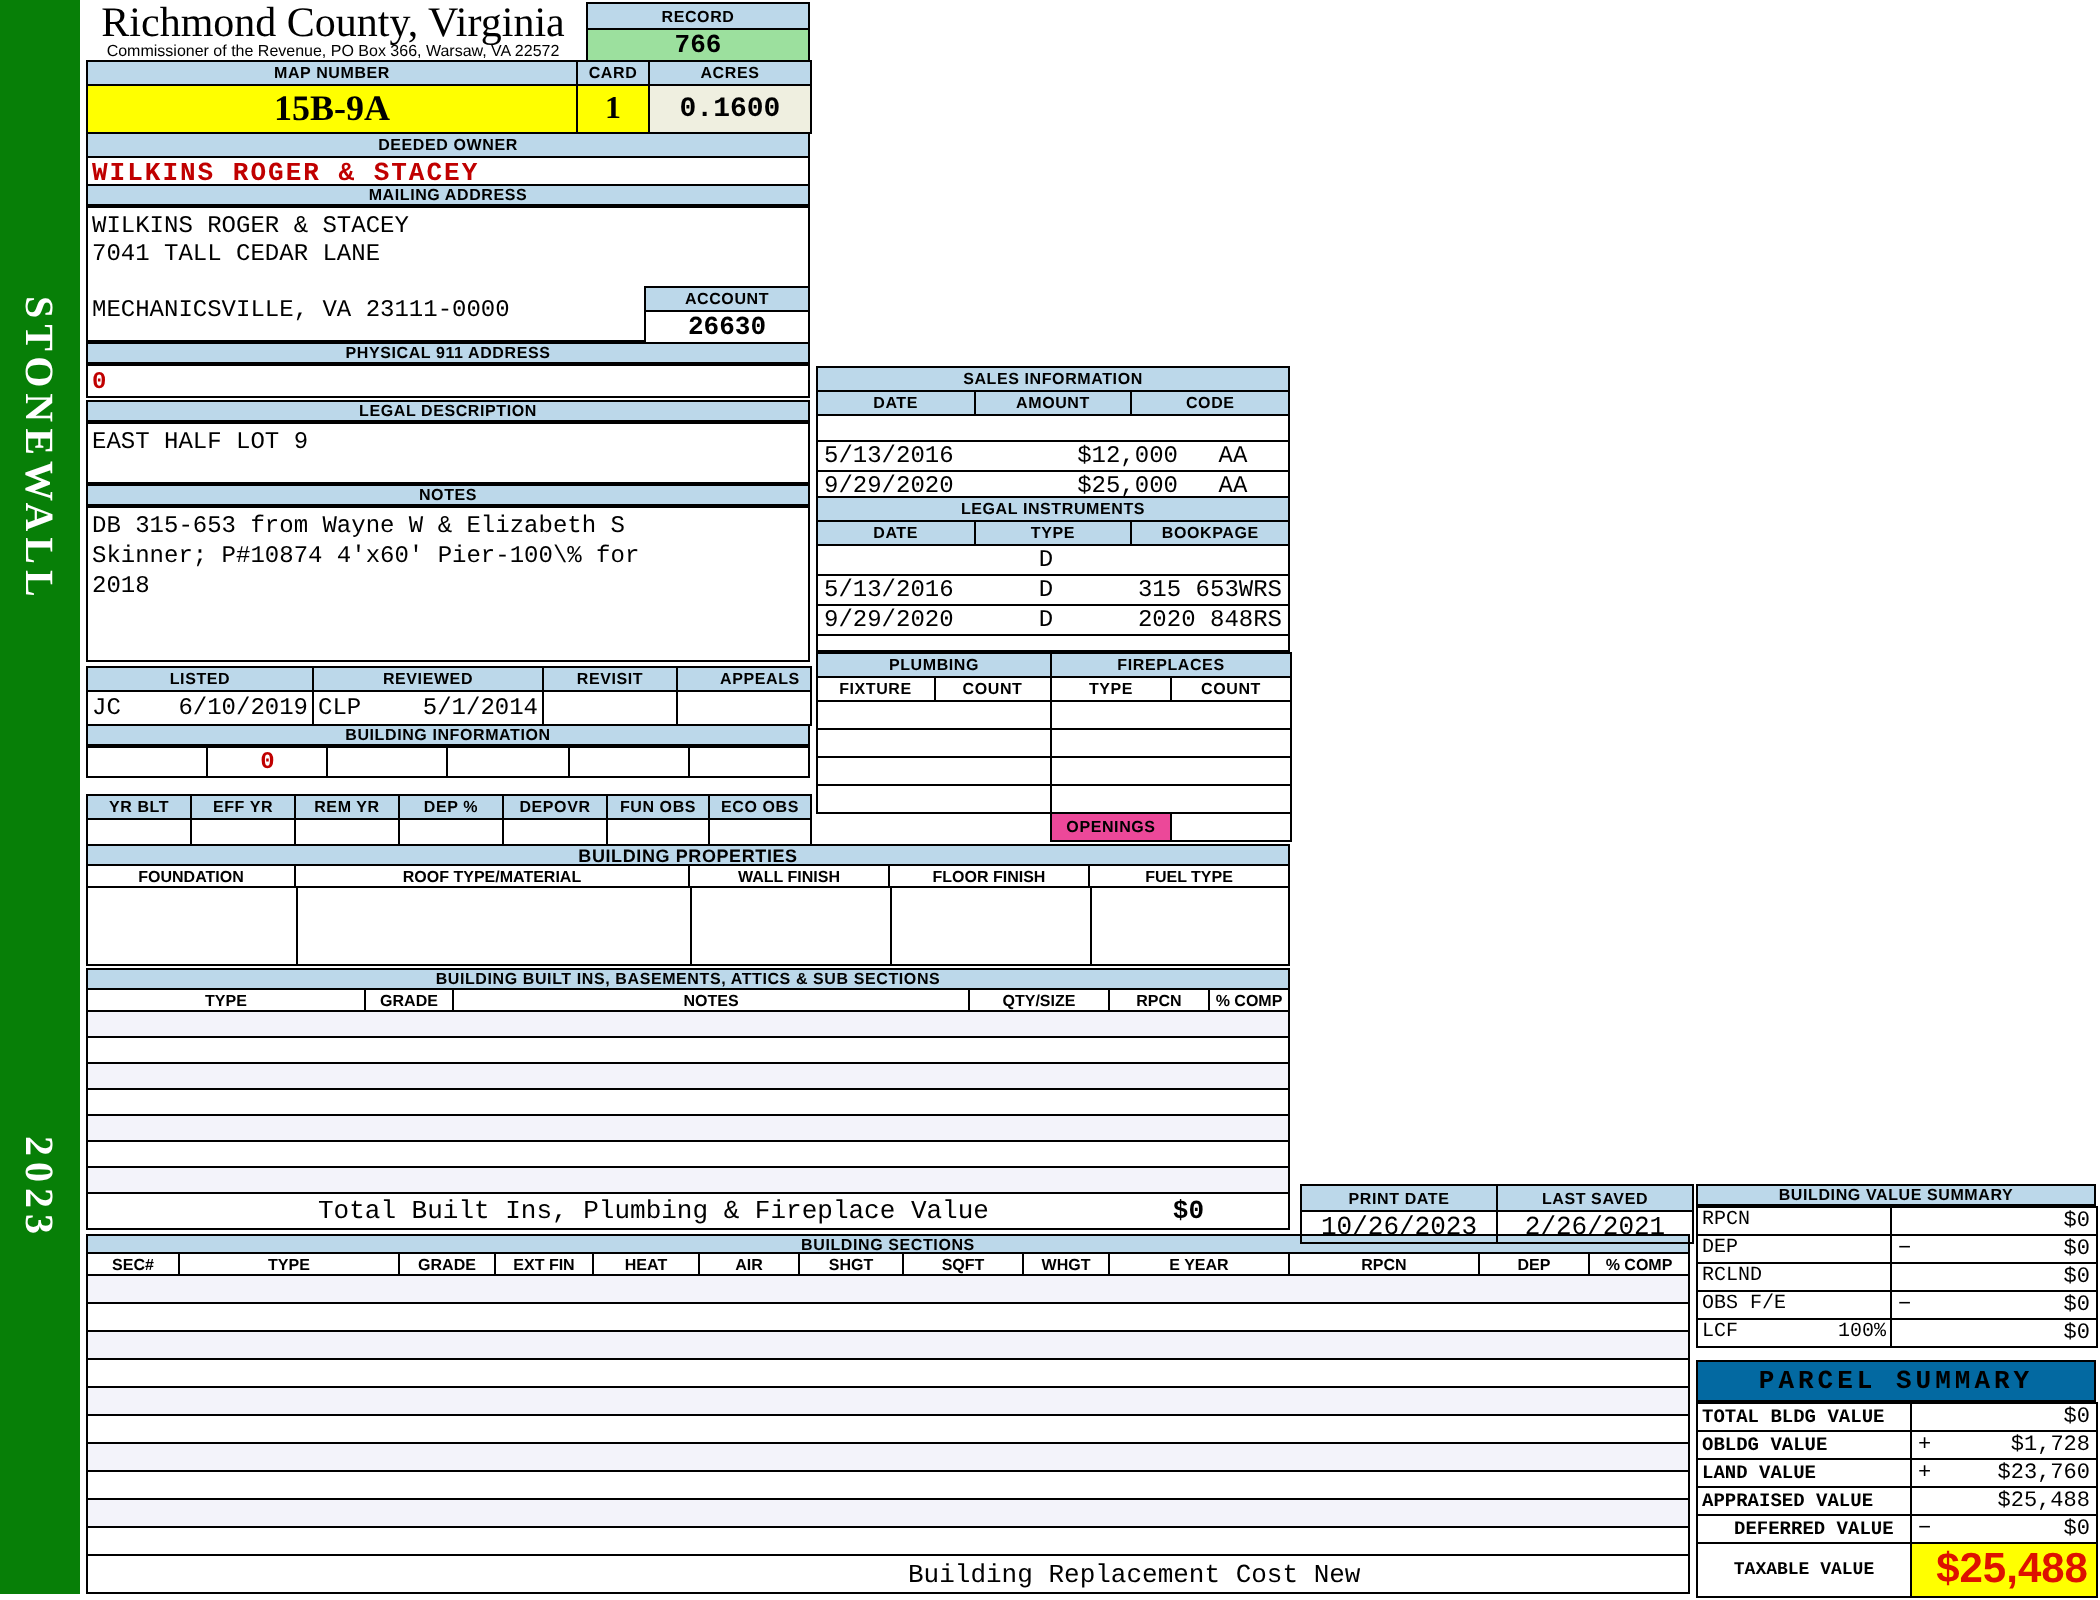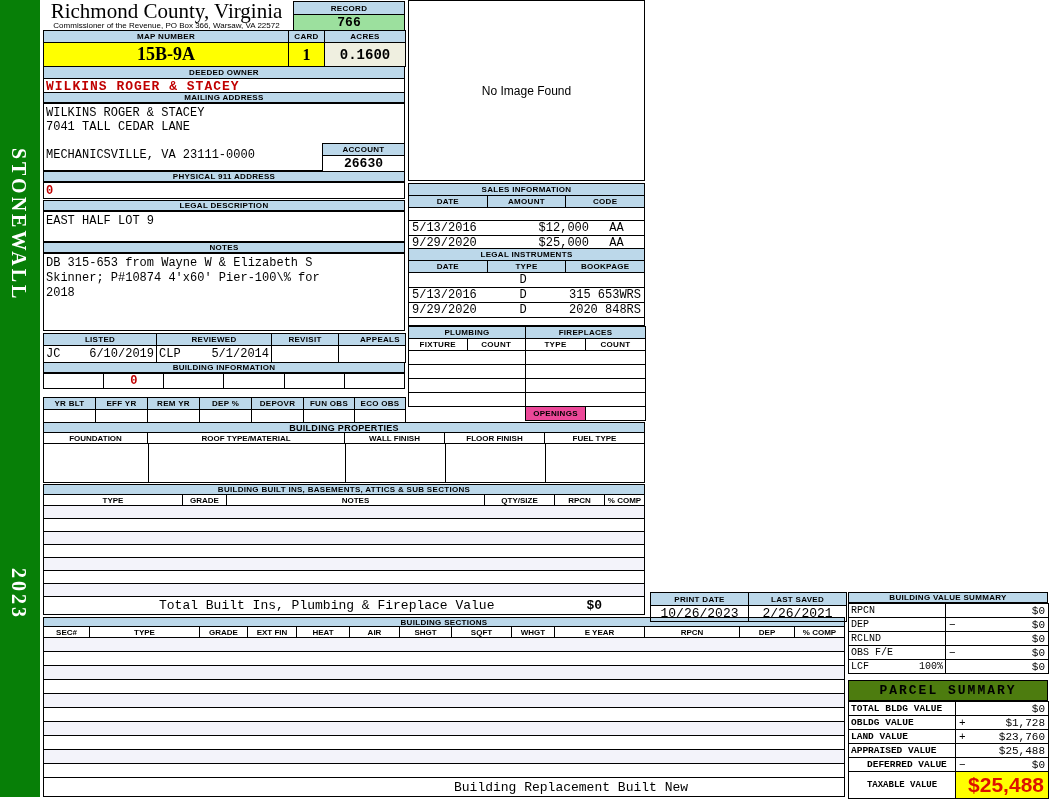--- a/index.html
+++ b/index.html
@@ -166,23 +166,20 @@
           <td></td>
       <td></td>
           <td></td>
       <td></td>
           <td></td>
       <td></td>
     </tr>
   </tbody>
     </table>
 
-  <div class="abs box" style="left:408px;top:0;width:237px;height:181px;display:flex;align-items:center;justify-content:center;">
-    <span style="font:12px 'Liberation Sans',sans-serif;">No Image Found</span>
-  </div>
 
   <table class="abs" style="left:408px;top:183px;width:237px;">
     <tbody>
         <tr style="height:11px;">
           <td class="hdr" colspan="3">SALES INFORMATION</td>
         </tr>
     <tr style="height:11px;">
       <td class="hdr" style="width:85px;">DATE</td>
       <td class="hdr" style="width:100px;">AMOUNT</td>
       <td class="hdr" style="width:52px;">CODE</td>
@@ -351,21 +348,21 @@
     <div style="height:14px;"></div>
     <div style="height:14px;"></div>
     <div style="height:14px;"></div>
     <div style="height:14px;"></div>
     <div style="height:14px;"></div>
     <div style="height:14px;"></div>
     <div style="height:14px;"></div>
     <div style="height:14px;"></div>
   </div>
   <div class="abs box m13" style="left:43px;top:778px;width:802px;height:19px;border-top:none;display:flex;align-items:center;">
-    <span style="margin-left:410px;">Building Replacement Built New</span>
+    <span style="margin-left:410px;">Building Replacement Cost New</span>
   </div>
 
   <table class="abs" style="left:650px;top:592px;width:196px;">
     <tbody>
         <tr style="height:13px;">
       <td class="hdr" style="width:98px;">PRINT DATE</td>
       <td class="hdr" style="width:98px;">LAST SAVED</td>
     </tr>
     <tr style="height:16px;">
       <td class="m13 ctr">10/26/2023</td>
@@ -443,21 +440,21 @@
       <td>
             <div class="flexrow" style="justify-content:space-between;padding:0 3px;font-size:11px;">
               <span></span>
               <span>$0</span>
             </div>
           </td>
     </tr>
   </tbody>
     </table>
 
-  <div class="abs" style="left:848px;top:680px;width:200px;height:21px;background:#4d7c0f;border:1px solid #000;
+  <div class="abs" style="left:848px;top:680px;width:200px;height:21px;background:#0369a1;border:1px solid #000;
               font:bold 13px 'Liberation Mono',monospace;letter-spacing:2px;text-align:center;line-height:20px;">PARCEL SUMMARY</div>
   <table class="abs" style="left:848px;top:701px;width:200px;">
     <tbody>
         <tr style="height:14px;">
       <td style="width:107px;font:bold 9.5px 'Liberation Mono',monospace;padding-left:2px;">TOTAL BLDG VALUE</td>
       <td style="width:93px;">
             <div class="flexrow" style="justify-content:space-between;padding:0 3px;font-size:11px;">
               <span></span>
               <span>$0</span>
             </div>

